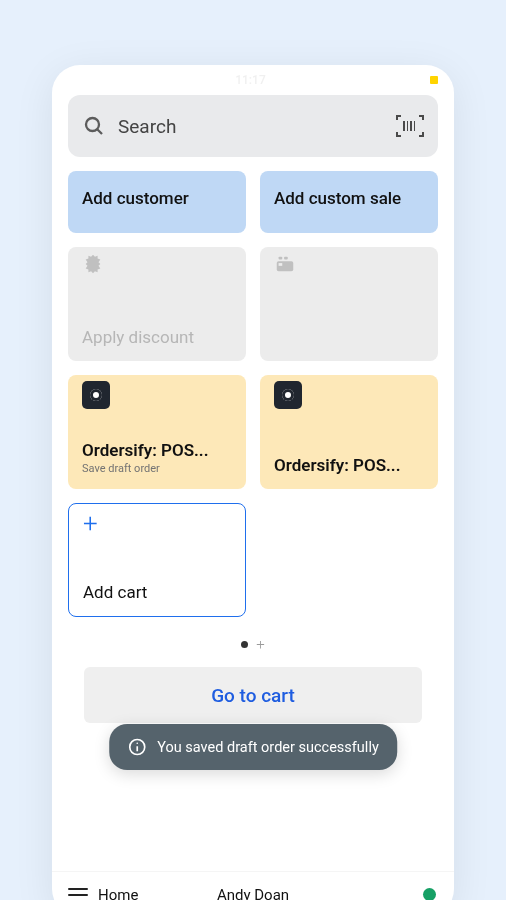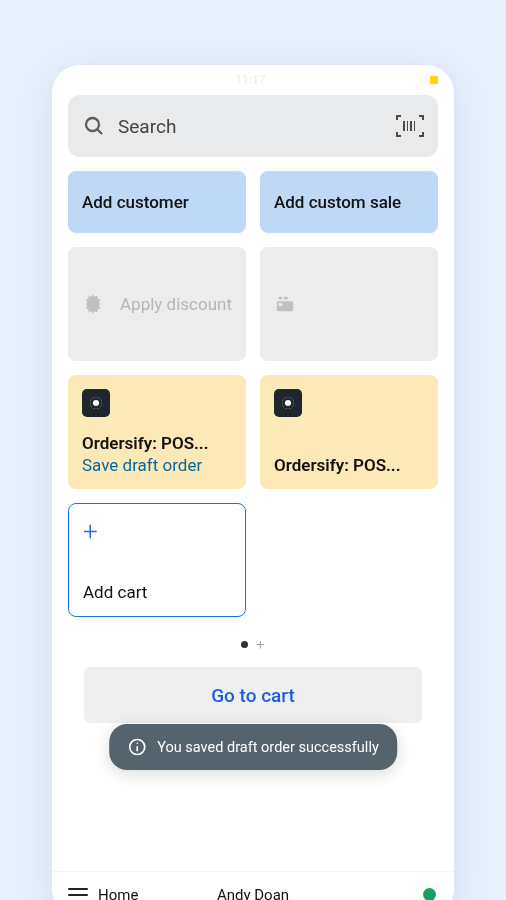--- a/index.html
+++ b/index.html
@@ -68,32 +68,32 @@
       overflow: hidden;
       padding: 0 16px;
     }
     .grid {
       display: grid;
       grid-template-columns: 1fr 1fr;
       gap: 14px;
     }
     .tile {
       border-radius: 8px;
-      padding: 14px 14px 14px 14px;
+      padding: 6px 14px 14px 14px;
       height: 62px;
       display: flex;
       align-items: center;
       font-size: 17px;
     }
     .tile.blue { background:#bfd8f5; color:#111; font-weight:500; }
 
     .tile.grey {
       background:#ececec;
-      flex-direction:row;
-      align-items:center;
+      flex-direction:column;
+      align-items:flex-start;
       justify-content:space-between;
       height: 114px;
       color:#b9b9b9;
     }
     .tile.grey .icon-slot { width:22px; height:22px; color:#c0c0c0; }
     .tile.grey .label { font-size:17px; color:#b6b6b6; }
 
     .tile.yellow {
       background:#fde8b8;
       flex-direction:column;
@@ -103,21 +103,21 @@
     }
     .tile.yellow .app-icon {
       width:28px; height:28px; background:#20262f; border-radius:5px;
       display:flex; align-items:center; justify-content:center;
     }
     .tile.yellow .app-icon::after {
       content:''; width:12px; height:12px; background:#fff; border-radius:50%;
       box-shadow: inset 0 0 0 3px #20262f;
     }
     .tile.yellow .title { font-size:17px; font-weight:600; color:#111; white-space:nowrap; overflow:hidden; text-overflow:ellipsis; width:100%; }
-    .tile.yellow .subtitle { font-size:17px; color:#0369a1; margin-top:2px; }
+    .tile.yellow .subtitle { font-size:11px; color:#737373; margin-top:2px; }
     .tile.yellow .text-block { width:100%; }
 
     .tile.add {
       background:#fff;
       border:1.5px solid #1f6fed;
       flex-direction:column;
       align-items:flex-start;
       justify-content:space-between;
       height: 114px;
       color:#111;

